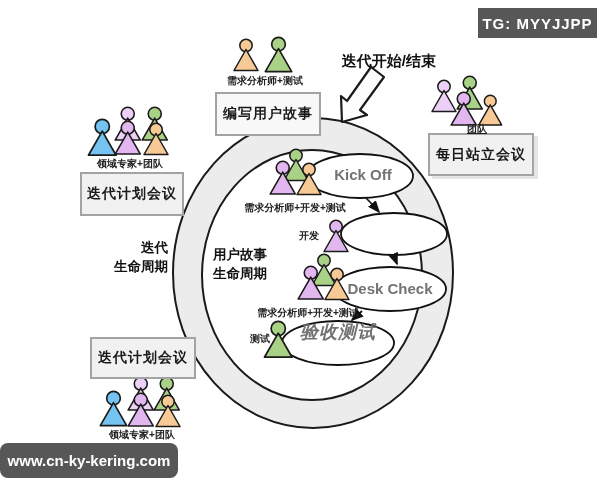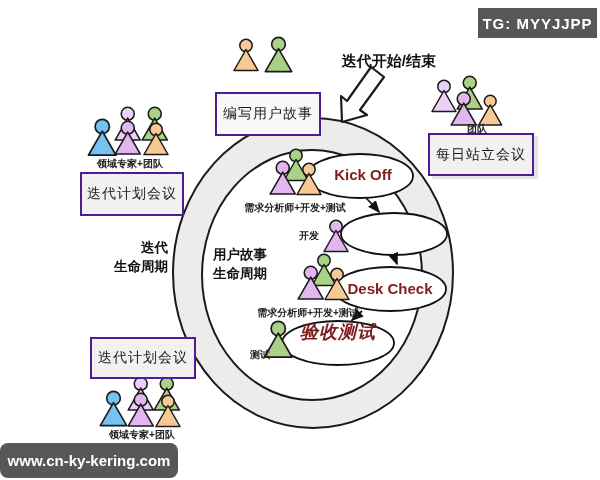--- a/index.html
+++ b/index.html
@@ -3,33 +3,33 @@
 <meta charset="utf-8">
 <style>
   html,body{margin:0;padding:0;background:#ffffff;}
   #stage{
     position:relative;width:600px;height:480px;background:#ffffff;overflow:hidden;
     font-family:"Liberation Sans","DejaVu Sans",sans-serif;color:#1a1a1a;
   }
   #diagram-svg{position:absolute;left:0;top:0;width:600px;height:480px;}
   .person{stroke:#1a1a1a;stroke-width:1.5;stroke-linejoin:round;}
   .procbox{
-    position:absolute;border:2px solid #4c1d95;background:#f1f1f1;
+    position:absolute;border:2px solid #a3a3a3;background:#f1f1f1;
     display:flex;align-items:center;justify-content:center;
-    font-size:14px;font-weight:400;letter-spacing:1px;white-space:nowrap;
+    font-size:14px;font-weight:700;letter-spacing:1px;white-space:nowrap;
   }
   .procbox.white{background:#f8f8f8;}
   .procbox.shadow{box-shadow:4px 3px 0 rgba(0,0,0,0.10);}
   .small-label{
     position:absolute;font-size:10px;font-weight:700;color:#222;
     text-align:center;white-space:nowrap;
   }
   .stage-label{
     position:absolute;width:110px;text-align:center;white-space:nowrap;
-    font-size:15px;font-weight:600;color:#7f1d1d;
+    font-size:15px;font-weight:600;color:#737373;
   }
   .stage-label.cn{font-weight:700;font-size:15.5px;letter-spacing:1px;}
   .big-label{
     position:absolute;font-weight:700;color:#111;text-align:right;white-space:nowrap;
   }
   .badge{
     position:absolute;background:#575757;color:#fff;font-weight:700;
     display:flex;align-items:center;justify-content:center;white-space:nowrap;
   }
   .lifecycle-text{line-height:19px;font-size:13.5px;font-family:Liberation Serif, serif;}
@@ -190,25 +190,26 @@
   <div class="big-label lifecycle-text" style="left:96px;top:238px;width:72px;">
     <div>迭代</div>
     <div>生命周期</div>
   </div>
 
   <div class="big-label lifecycle-text" style="left:213px;top:245px;width:60px;text-align:left;">
     <div>用户故事</div>
     <div>生命周期</div>
   </div>
 
+  <div class="small-label" style="left:210px;top:74px;width:110px;">需求分析师+测试</div>
   <div class="small-label" style="left:455px;top:122px;width:44px;text-decoration:underline;">团队</div>
   <div class="small-label" style="left:82px;top:157px;width:96px;">领域专家+团队</div>
   <div class="small-label" style="left:238px;top:201px;width:114px;">需求分析师+开发+测试</div>
   <div class="small-label" style="left:296px;top:229px;width:26px;">开发</div>
   <div class="small-label" style="left:251px;top:306px;width:114px;">需求分析师+开发+测试</div>
-  <div class="small-label" style="left:247px;top:332px;width:26px;margin-top:16px;">测试</div>
+  <div class="small-label" style="left:247px;top:332px;width:26px;">测试</div>
   <div class="small-label" style="left:94px;top:428px;width:96px;">领域专家+团队</div>
 
   <div class="stage-label" style="left:308px;top:166px;">Kick Off</div>
   <div class="stage-label" style="left:335px;top:280px;">Desk Check</div>
   <div class="stage-label cn" style="left:283px;top:320px;font-size:18px;font-style:italic;">验收测试</div>
 
 </div>
 
 </body></html>

